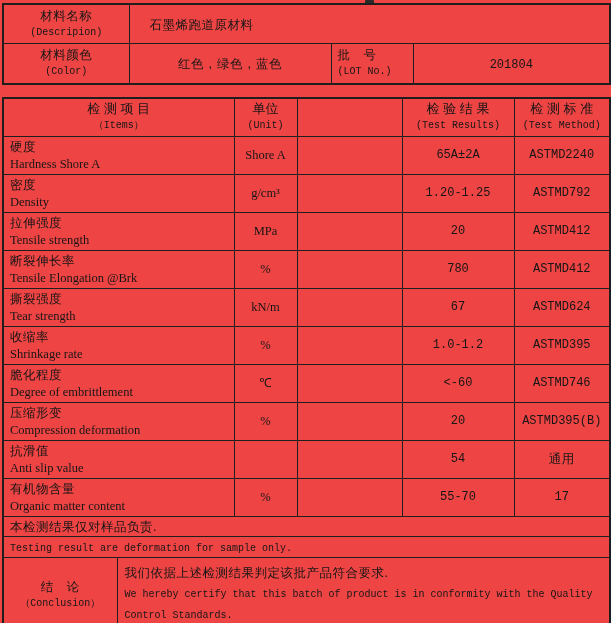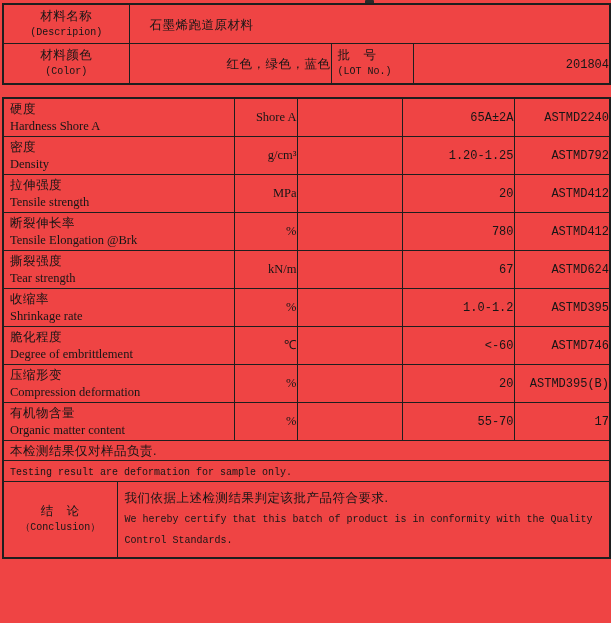--- a/index.html
+++ b/index.html
@@ -22,21 +22,21 @@
   .top-table { top:3px; }
   .main-table { top:97px; }
 
   
   .cn   { font-size:12.5px; line-height:18px; letter-spacing:0.5px; }
   .cnhdr{ font-size:13px;  line-height:18px; }
   .mono { font-family:"Liberation Mono", monospace; font-size:10px; line-height:16px; letter-spacing:0; }
   .serif{ font-family:"Liberation Serif", serif; font-size:12.5px; line-height:17px; letter-spacing:0; }
   .val  { font-family:"Liberation Mono", monospace; font-size:12px; }
 
-  .c   { text-align:right; }
+  .c   { text-align:center; }
 
   .label-cell { text-align:center; padding:2px 2px; }
   .value-top  { vertical-align:top; text-align:left; padding:5px 20px; }
   .lot-cell   { text-align:left; padding:2px 6px; }
 
   .item-cell  { text-align:left; padding:1px 6px; }
   .item-cell .cn { line-height:18px; }
 
   .note-cell  { text-align:left; padding:0 6px; }
 
@@ -94,20 +94,39 @@
     <colgroup>
       <col style="width:114px">
         <col style="width:117px">
         <col style="width:63px">
       <col style="width:105px">
         <col style="width:112px">
         <col style="width:96px">
     </colgroup>
 
     <tbody>
+        <tr style="height:38px">
+      <td colspan="2" class="c">
+        <div class="cnhdr">检 测 项 目</div>
+        <div class="mono">（Items）</div>
+      </td>
+      <td class="c">
+        <div class="cnhdr">单位</div>
+        <div class="mono">(Unit)</div>
+      </td>
+      <td></td>
+      <td class="c">
+        <div class="cnhdr">检 验 结 果</div>
+        <div class="mono">(Test Results)</div>
+      </td>
+      <td class="c">
+        <div class="cnhdr">检 测 标 准</div>
+        <div class="mono">(Test Method)</div>
+      </td>
+    </tr>
 
     <tr style="height:37px">
       <td colspan="2" class="item-cell">
         <div class="cn">硬度</div>
         <div class="serif">Hardness Shore A</div>
       </td>
       <td class="c serif">Shore A</td>
       <td></td>
       <td class="c val">65A±2A</td>
       <td class="c val">ASTMD2240</td>
@@ -183,20 +202,30 @@
       <td colspan="2" class="item-cell">
         <div class="cn">压缩形变</div>
         <div class="serif">Compression deformation</div>
       </td>
       <td class="c serif">%</td>
       <td></td>
       <td class="c val">20</td>
       <td class="c val">ASTMD395(B)</td>
     </tr>
 
+    <tr style="height:37px">
+      <td colspan="2" class="item-cell">
+        <div class="cn">抗滑值</div>
+        <div class="serif">Anti slip value</div>
+      </td>
+      <td class="c serif"></td>
+      <td></td>
+      <td class="c val">54</td>
+      <td class="c cn">通用</td>
+    </tr>
 
     <tr style="height:37px">
       <td colspan="2" class="item-cell">
         <div class="cn">有机物含量</div>
         <div class="serif">Organic matter content</div>
       </td>
       <td class="c serif">%</td>
       <td></td>
       <td class="c val">55-70</td>
       <td class="c val">17</td>

